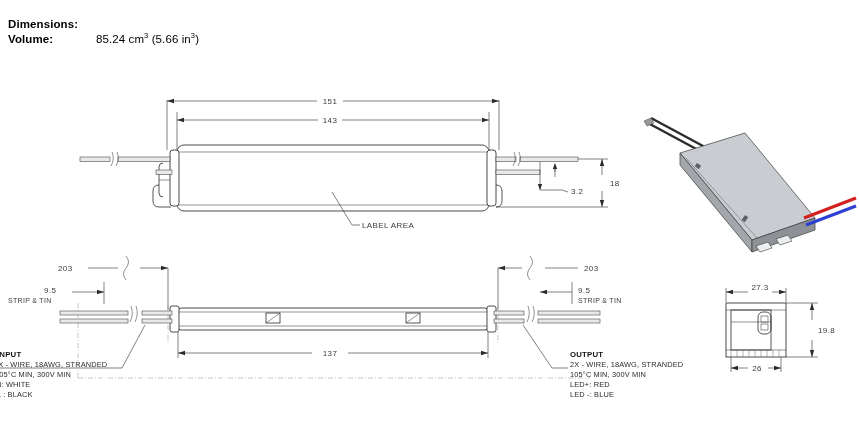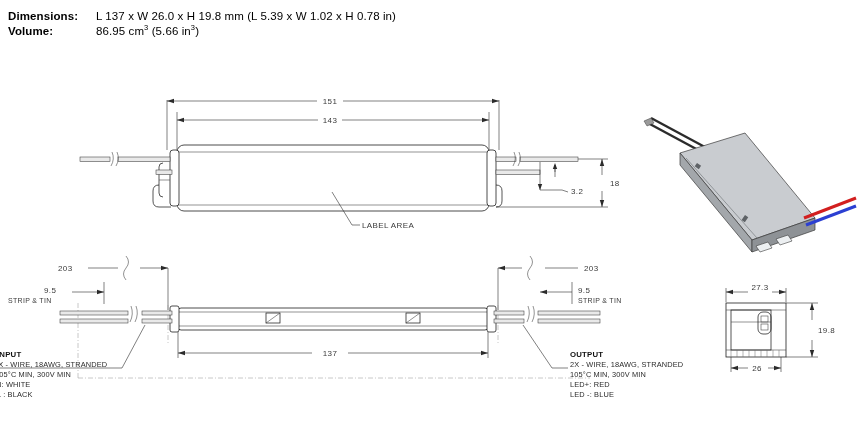--- a/index.html
+++ b/index.html
@@ -1,21 +1,21 @@
 <!DOCTYPE html>
 <html><head>
 <meta charset="utf-8">
 <style>
   html,body{margin:0;padding:0;background:#ffffff;}
   body{
     width:859px;height:422px;position:relative;overflow:hidden;
     font-family:"Liberation Sans", sans-serif;color:#000;
   }
   
-  #spec-table{position:absolute;left:8px;top:10px;width:540px;}
+  #spec-table{position:absolute;left:8px;top:18px;width:540px;}
   #spec-table .row{display:flex;align-items:baseline;height:15px;}
   #spec-table .lbl{font-size:11.5px;font-weight:bold;width:88px;flex:0 0 88px;letter-spacing:.1px;}
   #spec-table .val{font-size:11.5px;font-weight:normal;letter-spacing:.1px;white-space:nowrap;}
   sup{font-size:7.5px;vertical-align:super;line-height:0;}
 
   
   #drawing{position:absolute;left:0;top:0;width:859px;height:369px;}
   #drawing svg{display:block;}
 
   
@@ -29,25 +29,24 @@
   .ln-dash{stroke:#9a9a9a;stroke-width:.55;fill:none;stroke-dasharray:5 2 1 2;}
   .fillbody{fill:#ffffff;stroke:#1f1f1f;stroke-width:.8;}
   .fillwire{fill:#e9e9e9;stroke:#3b3b3b;stroke-width:.55;}
 </style>
 </head>
 <body>
 
 <div id="spec-table">
   <div class="row">
     <div class="lbl">Dimensions:</div>
-    <div class="val">L 137 x W 26.0 x H 19.8 mm (L 5.39 x W 1.02 x H 0.78 in)</div>
   </div>
   <div class="row">
     <div class="lbl">Volume:</div>
-    <div class="val"><span>86.95 cm</span><sup>3</sup><span> (5.66 in</span><sup>3</sup><span>)</span></div>
+    <div class="val"><span>85.24 cm</span><sup>3</sup><span> (5.66 in</span><sup>3</sup><span>)</span></div>
   </div>
 </div>
 
 <div id="drawing">
 <svg width="859" height="422" viewBox="0 0 859 422" xmlns="http://www.w3.org/2000/svg">
 
   <g>
 
     <path class="ln-dim" d="M167 100 L167 150"></path>
     <path class="ln-dim" d="M499 100 L499 150"></path>

